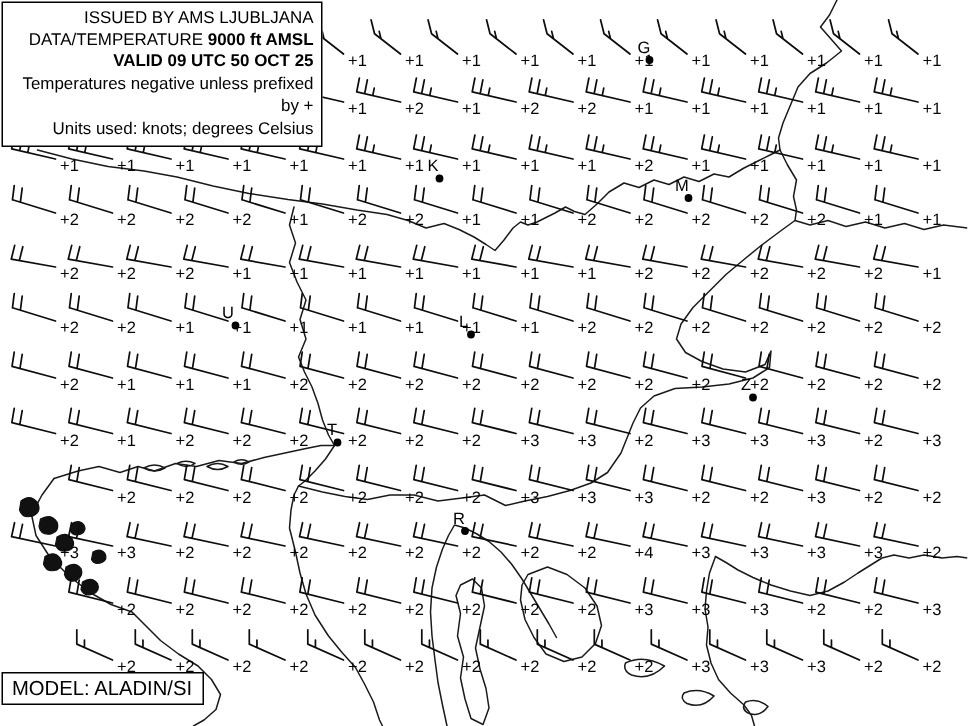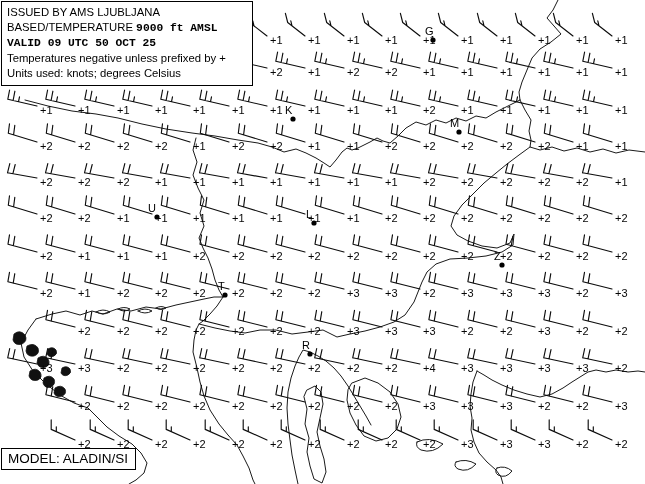--- a/index.html
+++ b/index.html
@@ -1,21 +1,21 @@
 <!DOCTYPE html>
 <html><head>
 <meta charset="utf-8">
 <style>
   html,body{margin:0;padding:0;background:#fff;}
   #stage{position:relative;width:645px;height:484px;background:#ffffff;overflow:hidden;
          font-family:"Liberation Sans",sans-serif;color:#000;}
   #mapsvg{position:absolute;left:0;top:0;}
   .box{position:absolute;background:#ffffff;border:1px solid #000;box-sizing:border-box;}
-  #info-box{left:1px;top:1px;width:252px;padding:3px 5px 4px 5px;font-size:11.3px;line-height:14.7px;}
-  #info-box .b{font-weight:bold;font-family:Liberation Mono, monospace;}
+  #info-box{left:1px;top:1px;width:214px;padding:3px 5px 4px 5px;font-size:11.3px;line-height:14.7px;text-align:right;}
+  #info-box .b{font-weight:bold;}
   #model-box{left:1px;top:448px;padding:2px 7px 3px 6px;font-size:13.5px;}
   .maplines{fill:none;stroke:#1a1a1a;stroke-width:1;stroke-linejoin:round;stroke-linecap:round;}
   .lagoon{fill:#111;stroke:#111;stroke-width:0.8;}
   .barb{stroke:#0d0d0d;stroke-width:1.15;fill:none;stroke-linecap:round;}
   .tlab{font-family:"Liberation Sans",sans-serif;font-size:11px;fill:#050505;}
   .clab{font-family:"Liberation Sans",sans-serif;font-size:11px;fill:#000;}
   .cdot{fill:#000;}
 </style>
 </head>
 <body>
@@ -839,21 +839,21 @@
         </g>
         <g>
           <circle cx="310" cy="354" r="2.6" class="cdot"></circle>
           <text x="302" y="349" class="clab">R</text>
         </g>
       </g>
   </svg>
 
   <div id="info-box" class="box">
       <div><span>ISSUED BY AMS LJUBLJANA</span></div>
-      <div><span>BASED/TEMPERATURE </span><span class="b">9000 ft AMSL</span></div>
+      <div><span>DATA/TEMPERATURE </span><span class="b">9000 ft AMSL</span></div>
       <div><span class="b">VALID 09 UTC 50 OCT 25</span></div>
       <div><span>Temperatures negative unless prefixed by +</span></div>
       <div><span>Units used: knots; degrees Celsius</span></div>
     </div>
 
   <div id="model-box" class="box">
     <span>MODEL: ALADIN/SI</span>
   </div>
 </div>
 

